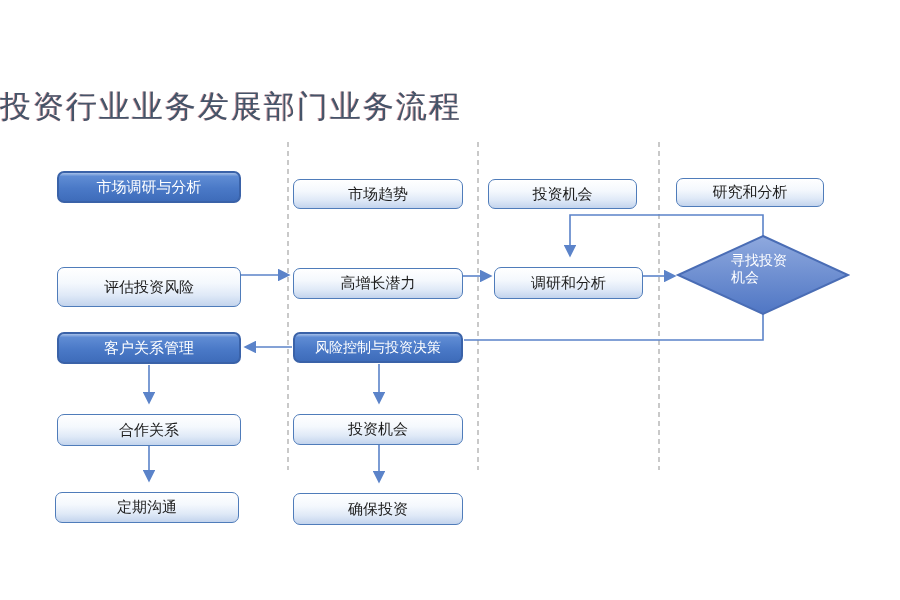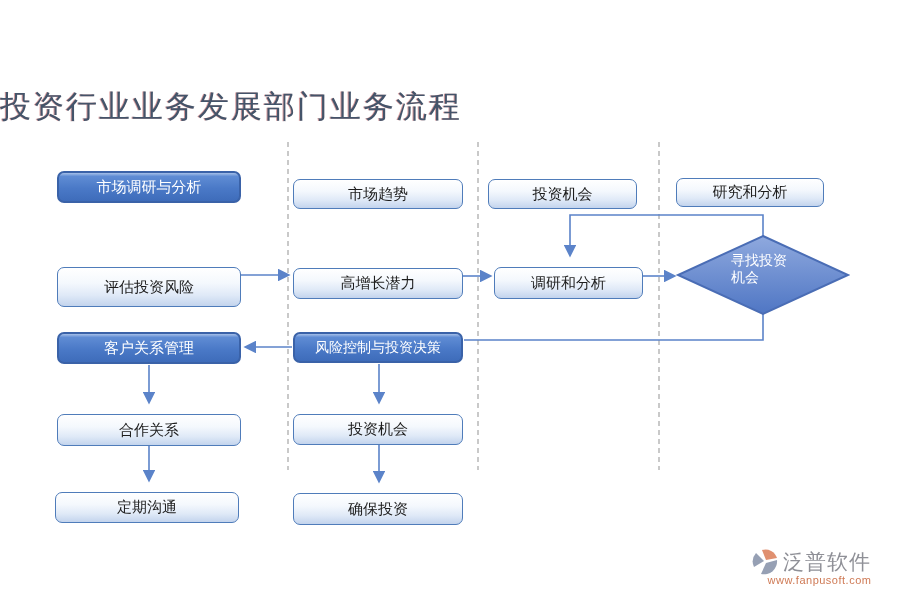--- a/index.html
+++ b/index.html
@@ -94,27 +94,14 @@
   <div class="node dark" style="left:293px;top:332px;width:170px;height:31px;font-size:14px">风险控制与投资决策</div>
   <div class="node light" style="left:293px;top:406px;width:170px;height:31px">投资机会</div>
   <div class="node light" style="left:488px;top:171px;width:149px;height:30px">投资机会</div>
 
   <div class="node light" style="left:293px;top:485px;width:170px;height:32px">确保投资</div>
   <div class="node light" style="left:494px;top:259px;width:149px;height:32px">调研和分析</div>
 
   <div class="node light" style="left:676px;top:170px;width:148px;height:29px">研究和分析</div>
   <div id="diamond-label">寻找投资机会</div>
 
-  <div id="brand-badge">
-    <div id="brand-row">
-      <span>
-        <svg width="28" height="28" viewBox="0 0 28 28" style="position:static;display:block">
-          <path d="M12,13 L4,5 A13,13 0 0 0 2,19 Z" fill="#96a0b4"></path>
-          <path d="M14,12 L10,2 A12,12 0 0 1 25,10 Z" fill="#e09070"></path>
-          <path d="M14,15 L25,12 A13,13 0 0 1 9,26 Z" fill="#96a0b4"></path>
-        </svg>
-      </span>
-      <span id="brand-name">泛普软件</span>
-    </div>
-    <div id="brand-url">www.fanpusoft.com</div>
-  </div>
 
 </div>
 
 </body></html>

